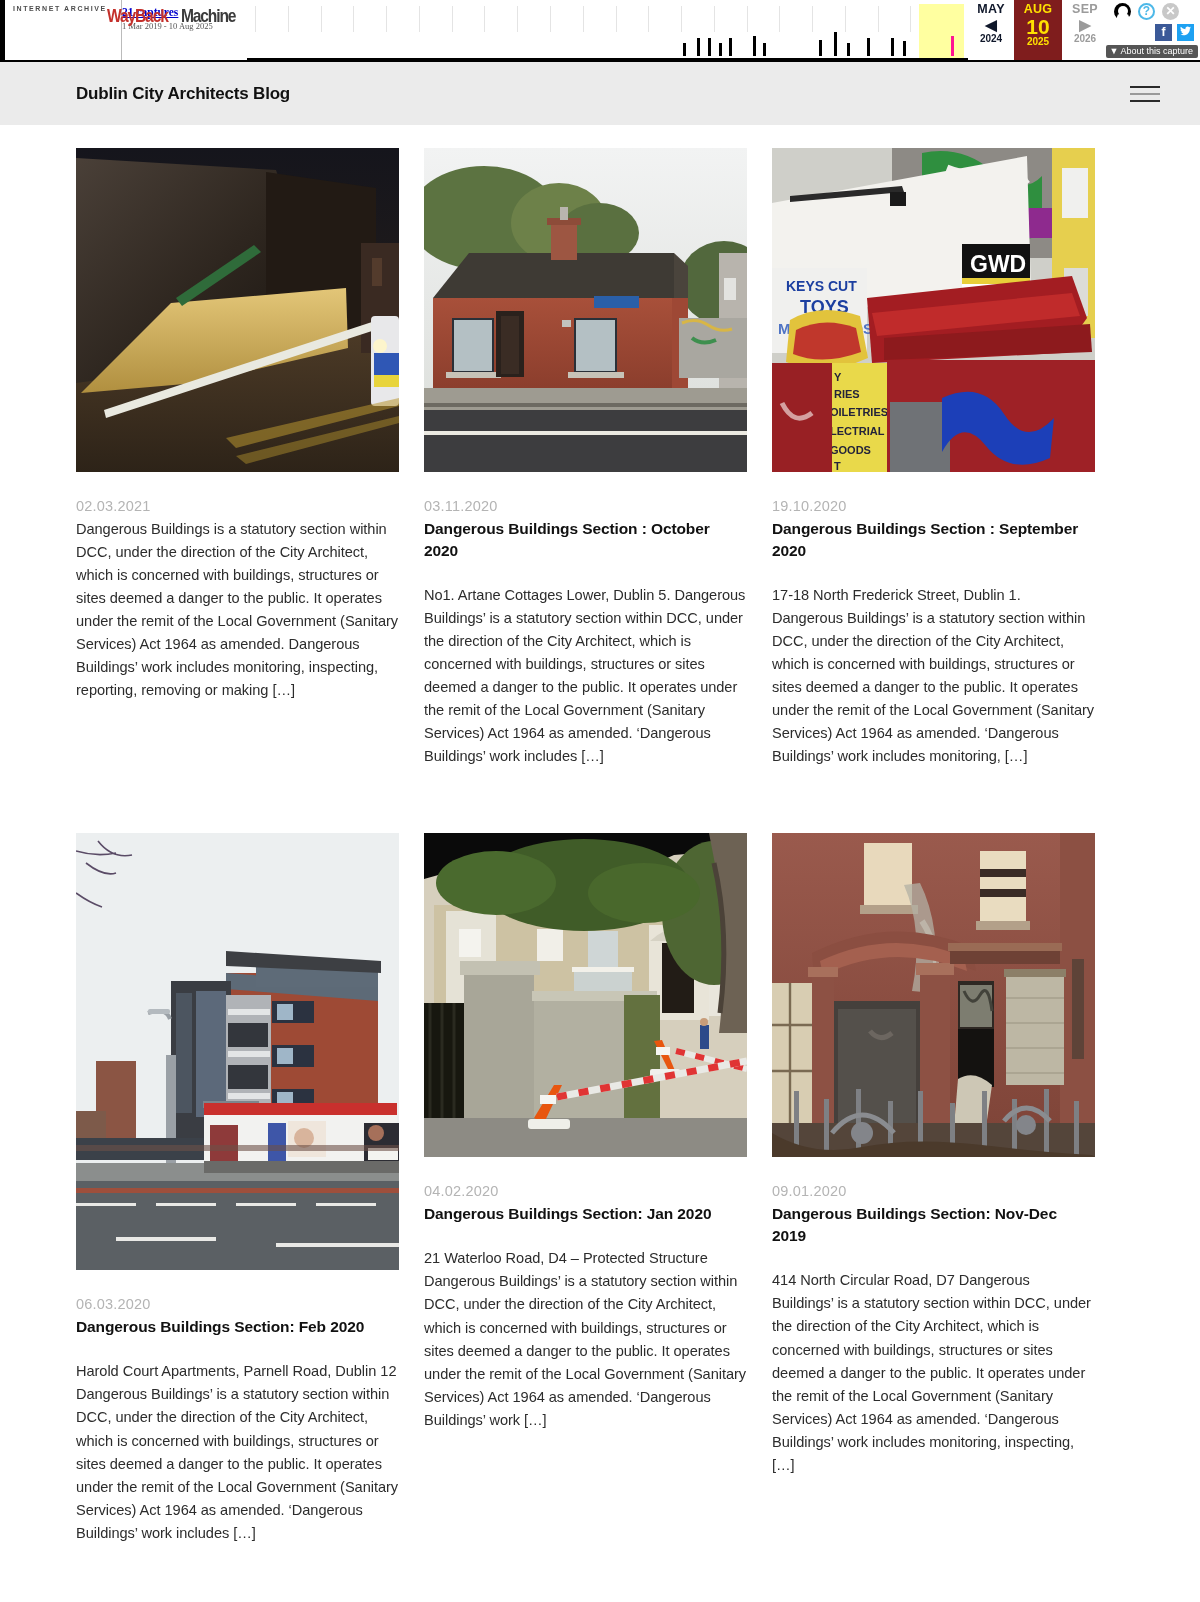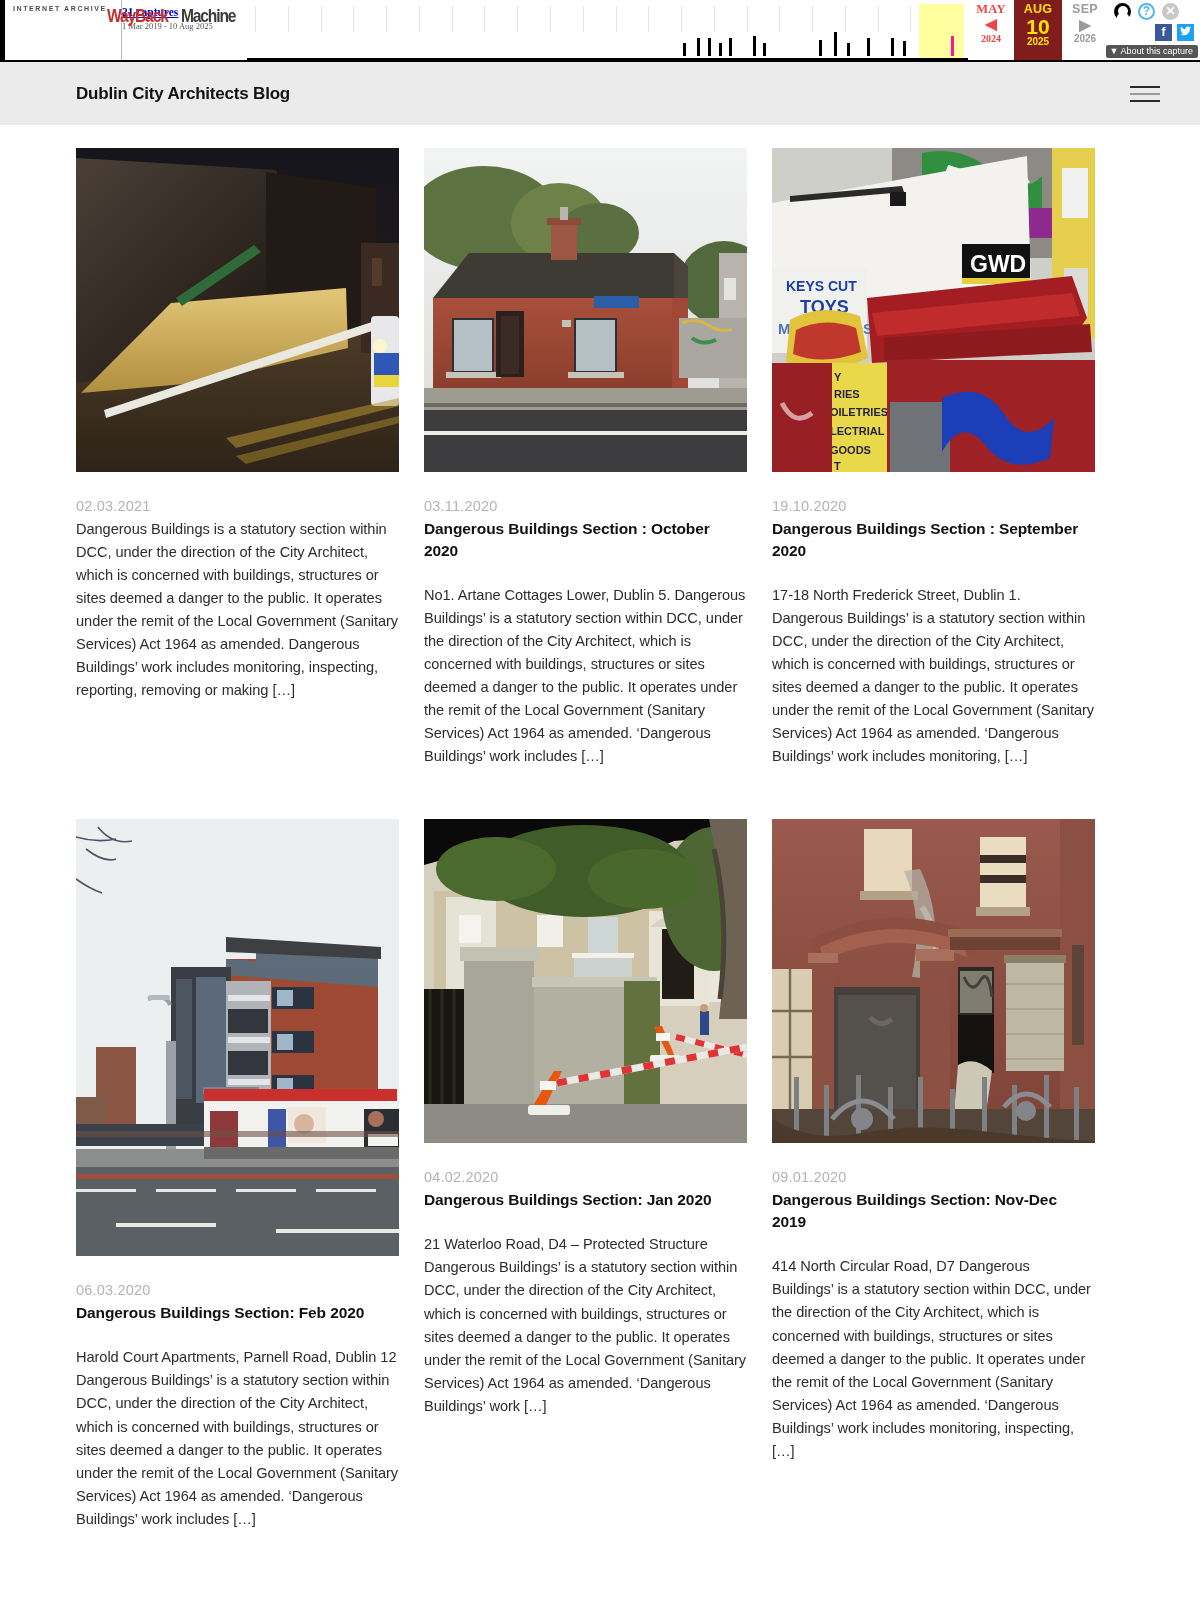--- a/index.html
+++ b/index.html
@@ -64,21 +64,21 @@
   #wm-spark .cur{ position:absolute; bottom:2px; width:3px; background:#ff1493; }
 
   #wm-dates{ display:flex; align-items:stretch; }
   .wm-mon{
     width:46px; text-align:center; padding-top:3px;
     font-size:13px; font-weight:bold; line-height:1.05;
   }
   .wm-mon .m{ display:block; font-size:12.5px; letter-spacing:.3px;}
   .wm-mon .arrow{ display:block; font-size:15px; margin:1px 0 1px; }
   .wm-mon .y{ display:block; font-size:10px; }
-  .wm-prev{ color:#ef4444;font-family:Liberation Serif, serif; }
+  .wm-prev{ color:#0f172a; }
   .wm-next{ color:#9b9b9b; }
   .wm-cur{ background:#7f1d1d; color:#ffe100; width:48px;}
   .wm-cur .d{ display:block; font-size:21px; font-weight:bold; line-height:1.0; margin:0; }
   #wm-right{
     width:92px; min-width:92px; position:relative; padding:3px 4px 0 6px;
   }
   .wm-icons-top{ display:flex; gap:7px; align-items:center; justify-content:flex-start;}
   .ico{ width:17px; height:17px; border-radius:50%; display:inline-block;}
   .ico-user{ background:#000; position:relative;}
   .ico-user:after{content:"";position:absolute;left:3.5px;top:3px;width:10px;height:10px;border-radius:50%;background:#fff;}
@@ -123,21 +123,21 @@
     color:#b4b4b4; font-size:14.5px; margin:26px 0 4px; letter-spacing:.2px;
   }
   .post-title{
     font-size:15.5px; font-weight:bold; color:#111; line-height:1.42;
     margin:0 0 22px; letter-spacing:-0.1px;
   }
   .post-excerpt{
     font-size:14.6px; line-height:1.58; color:#2c2c2c; margin:0;
     letter-spacing:-0.05px;
   }
-  .r2{ margin-top:51px; }
+  .r2{ margin-top:65px; }
 
   
   svg.pic{ display:block; width:100%; height:100%; }
 </style>
 </head>
 <body>
 
 <div id="wm-bar">
 
   <div id="wm-logo-col">

